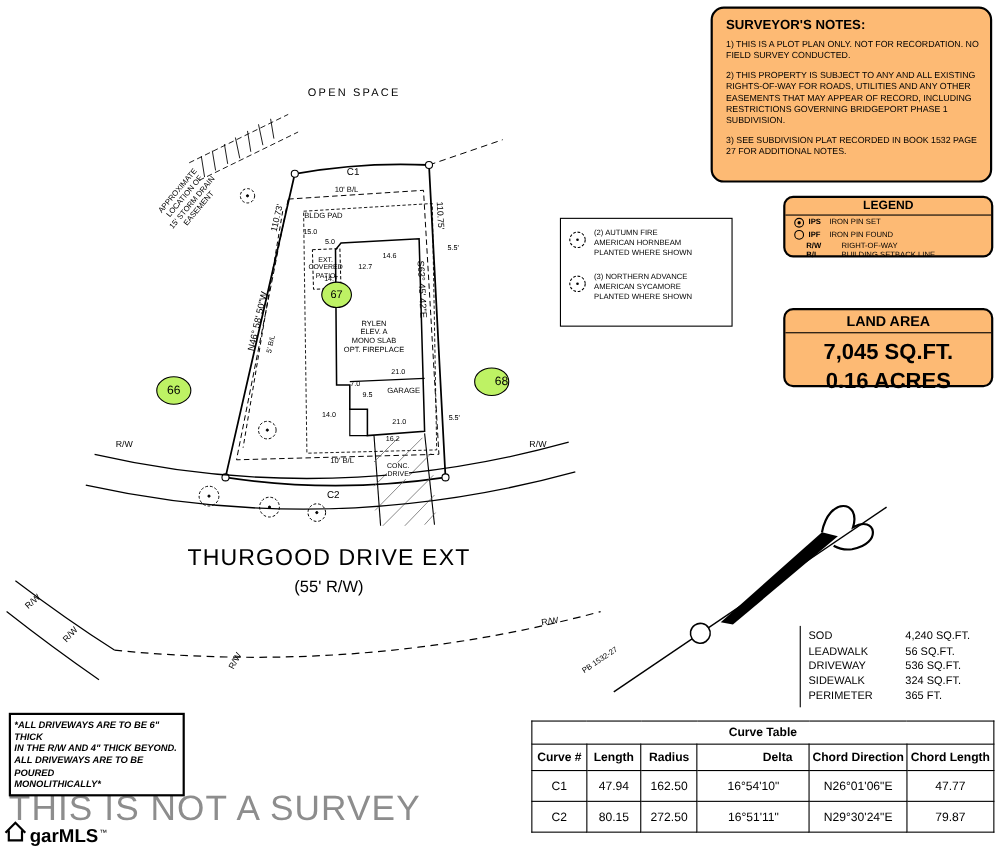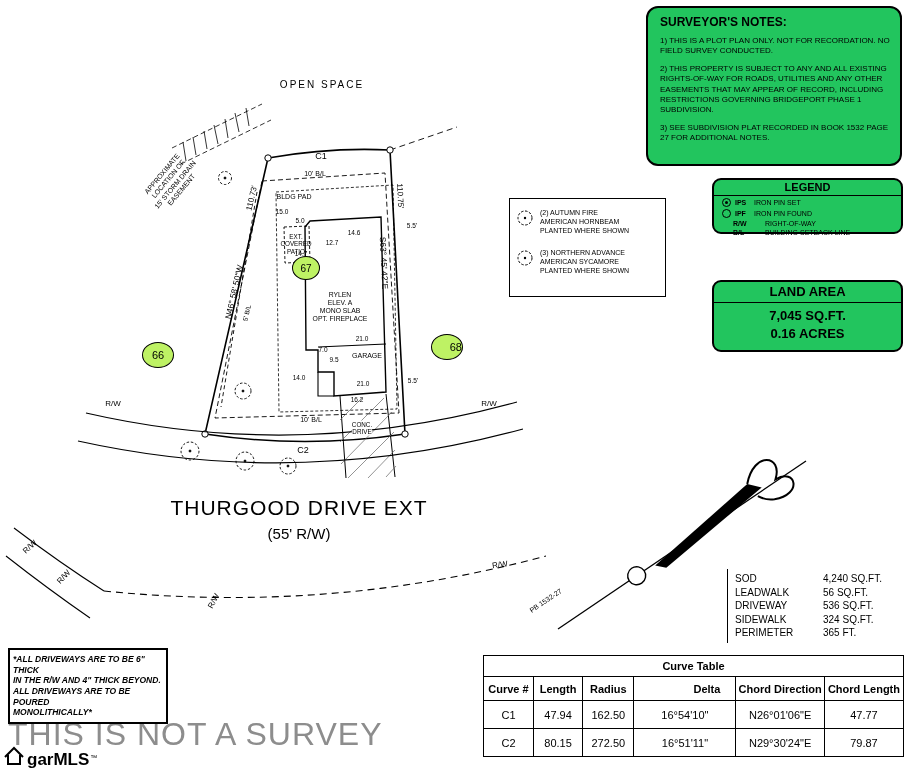--- a/index.html
+++ b/index.html
@@ -4,33 +4,33 @@
 <style>
   html,body{margin:0;padding:0;background:#fff;}
   .canvas{position:relative;width:907px;height:772px;background:#fff;overflow:hidden;
           font-family:"Liberation Sans",sans-serif;color:#000;}
   svg.draw{position:absolute;left:0;top:0;z-index:1;}
   .lbl{position:absolute;z-index:3;font-size:7px;line-height:1.18;text-align:center;
        white-space:pre-line;transform:translate(-50%,-50%);color:#000;}
   .lotnum{position:absolute;z-index:3;border:1.3px solid #000;border-radius:50%;
           display:flex;align-items:center;justify-content:center;background:#bef264;
           transform:translate(-50%,-50%);font-size:11px;}
-  .rbox{position:absolute;z-index:4;border:2px solid #000;background:#22c55e;border-radius:10px;}
+  .rbox{position:absolute;z-index:4;border:2px solid #000;background:#fdba74;border-radius:10px;}
   .sqbox{position:absolute;z-index:4;border:1.5px solid #000;background:#fff;}
   .notes-title{font-weight:bold;font-size:12px;margin:4px 0 7px 2px;}
   .note{font-size:8px;line-height:1.3;margin:0 0 7px 2px;}
   .legend-title,.la-title{font-weight:bold;text-align:center;border-bottom:1.5px solid #000;}
   .legend-title{font-size:11px;padding:1px 0 2px;}
   .la-title{font-size:13px;padding:2px 0 3px;}
   .legend-row{display:flex;align-items:center;gap:6px;font-size:7px;line-height:1;margin:2px 8px;}
   .legend-sym{width:26px;font-weight:bold;display:flex;align-items:center;gap:4px;}
   .pin-outer{width:7px;height:7px;border:1px solid #000;border-radius:50%;
              display:flex;align-items:center;justify-content:center;flex:0 0 auto;}
   .pin-dot{width:3px;height:3px;background:#000;border-radius:50%;}
-  .la-val{font-weight:bold;font-size:13px;text-align:center;line-height:1.35;margin-top:4px;}
+  .la-val{font-weight:bold;font-size:20px;text-align:center;line-height:1.35;margin-top:4px;}
   .plant-item{display:flex;align-items:flex-start;gap:6px;margin:10px 6px 0;}
   .plant-text{font-size:7px;line-height:1.25;white-space:pre-line;}
   .area-summary{position:absolute;z-index:3;border-left:1px solid #000;padding:3px 0 3px 7px;font-size:10px;line-height:1.35;}
   .area-row{display:flex;}
   .area-row .al{width:88px;}
   table.curve{position:absolute;z-index:4;border-collapse:collapse;background:#fff;font-size:11px;}
   table.curve td,table.curve th{border:1px solid #000;text-align:center;padding:0;}
   table.curve .ttl{font-weight:bold;height:20px;}
   table.curve th{height:23px;font-weight:bold;}
   table.curve td{height:27px;}

